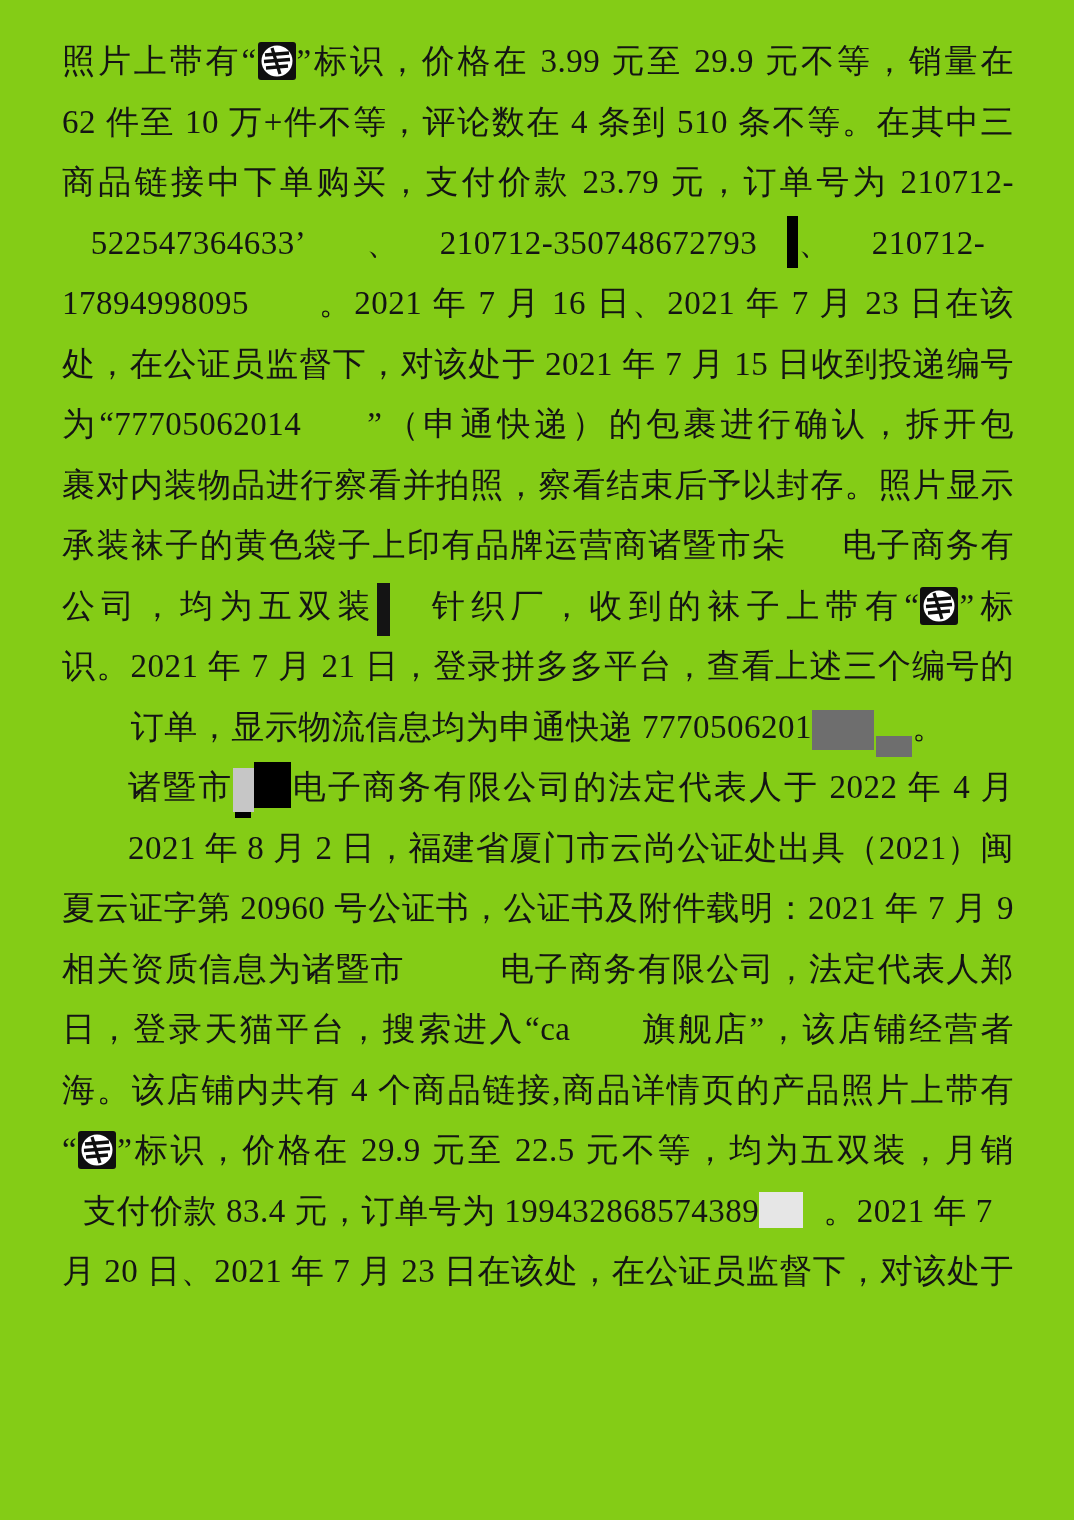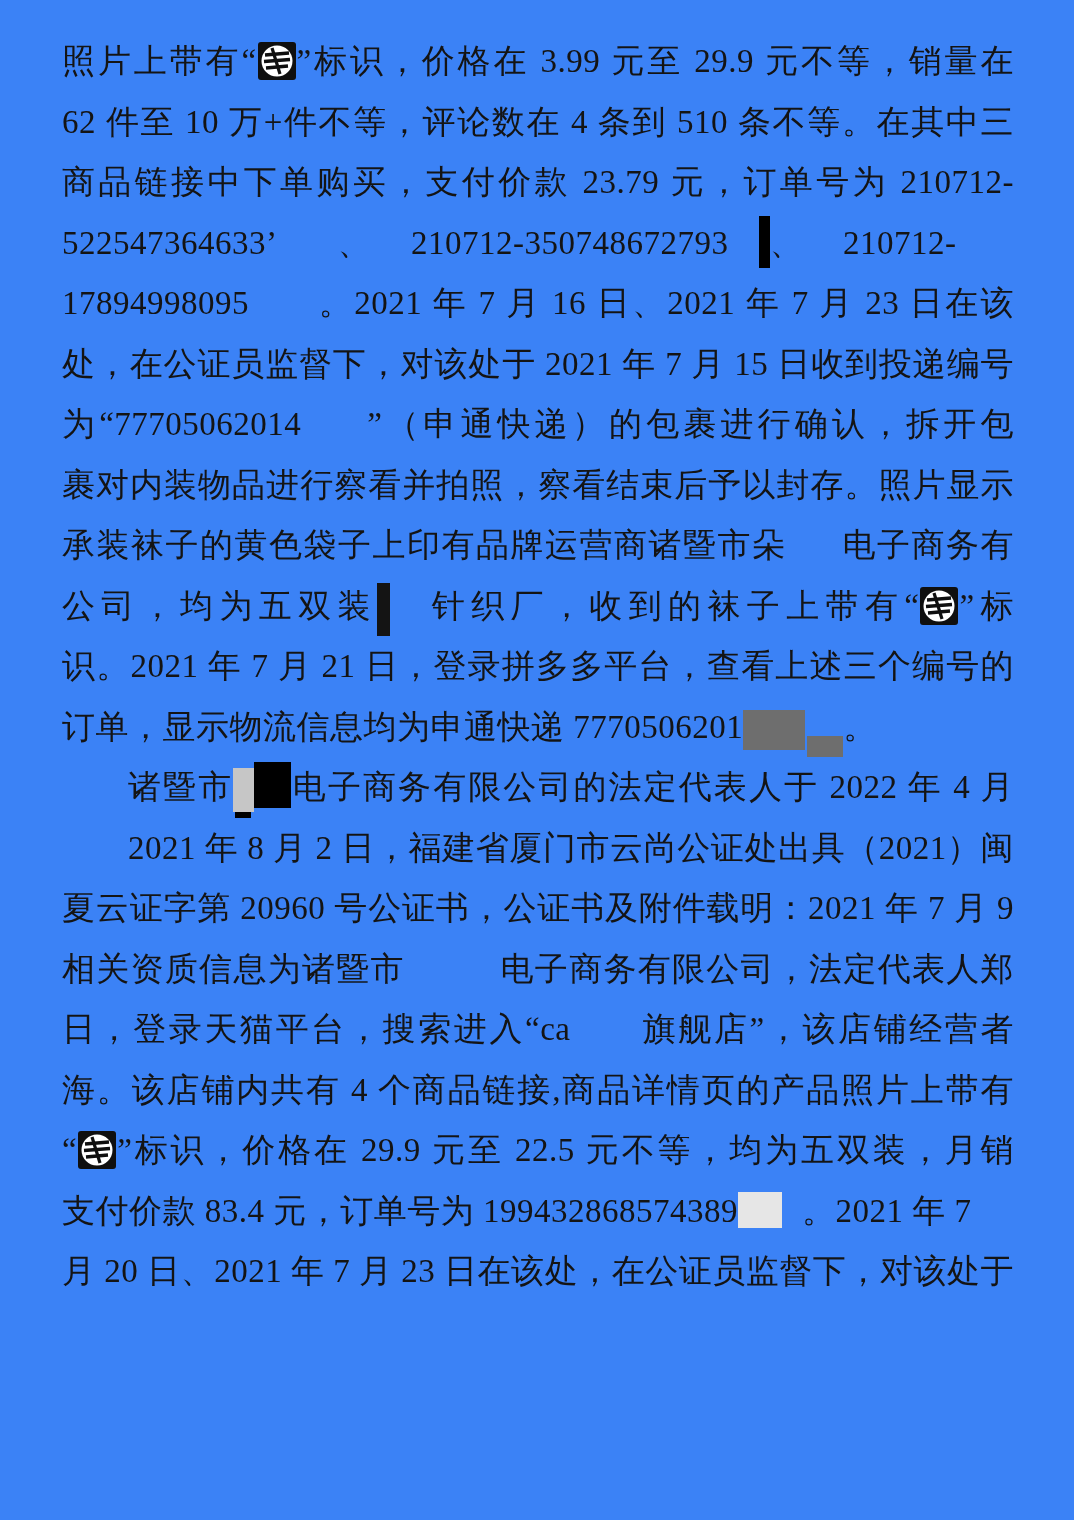--- a/index.html
+++ b/index.html
@@ -4,31 +4,32 @@
 <style>
   html,body{margin:0;padding:0;}
   body{
     width:1074px;height:1520px;
     background:#fefefe;
     font-family:"Liberation Serif","DejaVu Serif",serif;
     color:#141414;
     position:relative;
     overflow:hidden;
   }
-  .page{position:absolute;inset:0;background:#3b82f6;}
+  .page{position:absolute;inset:0;background:#84cc16;}
   .text-block{
     position:absolute;left:62px;top:31px;width:952px;
   }
   .line{
     height:60.5px;
     line-height:60.5px;
     font-size:33px;
     overflow:hidden;
     white-space:nowrap;
     letter-spacing:0.5px;
+    text-align:center;
   }
   .line.justify{
     white-space:normal;
     text-align:justify;
     text-align-last:justify;
     text-justify:inter-character;
   }
   .line.indent{padding-left:66px;}
   .run{color:#141414;}
   .gap{display:inline-block;height:2px;}

